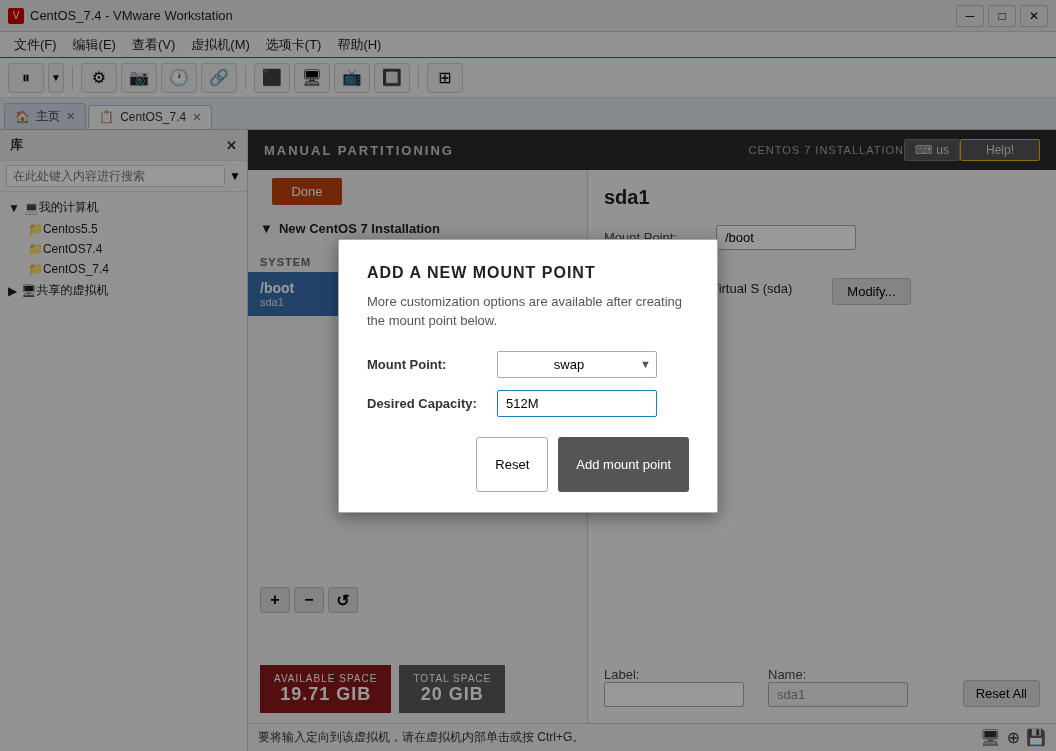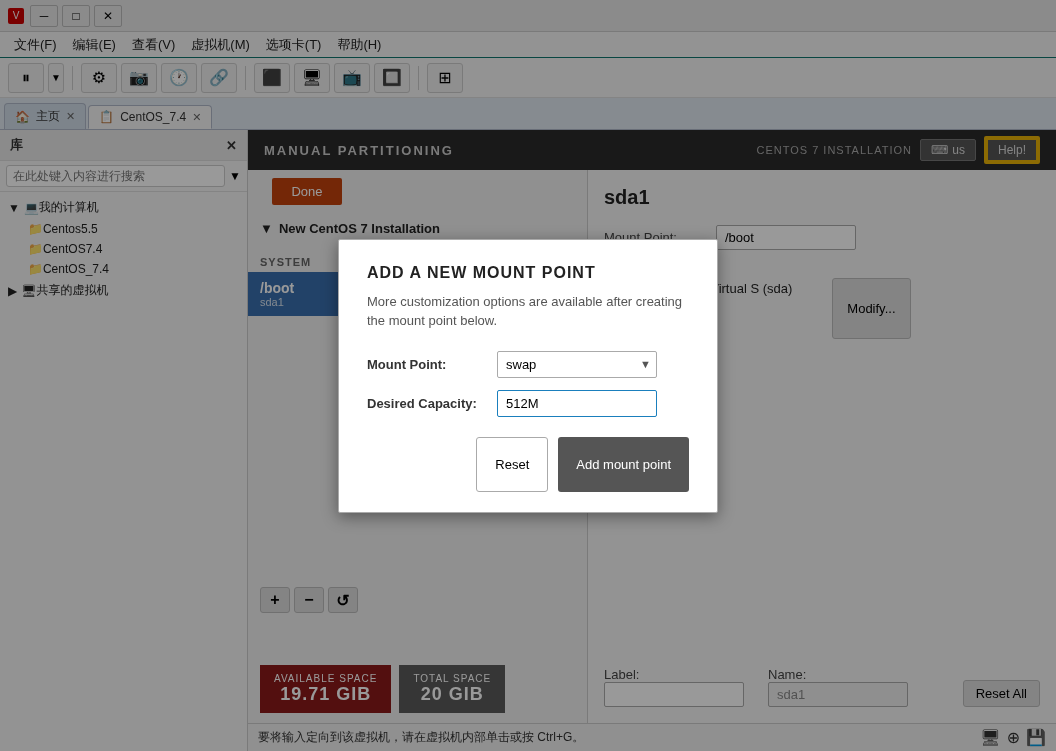--- a/index.html
+++ b/index.html
@@ -159,29 +159,29 @@
     .install-header {
       display: flex; align-items: center; justify-content: space-between;
       background: #2a2a2a;
       padding: 0 16px;
       height: 40px;
     }
     .install-title {
       font-size: 13px; font-weight: 700; letter-spacing: 2px;
       color: #ccc; text-transform: uppercase;
     }
-    .install-right { display: flex; align-items: center; gap: 8px; }
+    .install-right { display: flex; align-items: center; }
     .lang-btn {
       background: #555; border: 1px solid #777; color: #ddd;
       padding: 3px 10px; font-size: 12px; border-radius: 2px; cursor: pointer;
       display: flex; align-items: center; gap: 4px;
     }
     .help-btn {
-      background: #555; border: 4px solid #eab308; color: #ddd;
-      padding: 3px 10px; font-size: 12px; border-radius: 2px; cursor: pointer;
+      background: #555; border: 1px solid #eab308; color: #ddd;
+      padding: 3px 25px; font-size: 12px; border-radius: 2px; cursor: pointer;
     }
 
     
     .partitioning {
       flex: 1;
       display: flex;
       background: #f0f0f0;
     }
     .part-left {
       width: 340px;
@@ -257,21 +257,21 @@
     .form-label { font-size: 13px; color: #444; min-width: 100px; }
     .form-input {
       border: 1px solid #aaa; border-radius: 2px;
       padding: 4px 8px; font-size: 13px;
       background: white; width: 140px;
     }
     .device-label { font-size: 13px; color: #444; margin-bottom: 4px; }
     .device-text { font-size: 13px; color: #222; }
     .modify-btn {
       background: #ddd; border: 1px solid #bbb;
-      padding: 22px 14px; font-size: 13px;
+      padding: 5px 14px; font-size: 13px;
       border-radius: 3px; cursor: pointer;
     }
 
     
     .storage-link {
       color: #1a6fbd; font-size: 12px; text-decoration: underline; cursor: pointer;
     }
     .reset-btn {
       background: #ddd; border: 1px solid #bbb;
       padding: 5px 12px; font-size: 13px;
@@ -319,20 +319,21 @@
     }
     .modal-field { display: flex; align-items: center; margin-bottom: 12px; gap: 10px; }
     .modal-label { font-size: 13px; font-weight: 600; color: #333; min-width: 120px; }
     .modal-input-wrap { position: relative; }
     .modal-select {
       width: 160px; padding: 5px 8px;
       border: 1px solid #aaa; border-radius: 2px;
       font-size: 13px; background: white;
       appearance: none;
       padding-right: 24px;
+      text-align: center;
     }
     .modal-select-arrow {
       position: absolute; right: 6px; top: 50%; transform: translateY(-50%);
       pointer-events: none; font-size: 11px; color: #555;
     }
     .modal-text-input {
       width: 160px; padding: 5px 8px;
       border: 1px solid #1a7fbd; border-radius: 2px;
       font-size: 13px; outline: none;
     }
@@ -362,20 +363,21 @@
       flex: 1; display: flex; flex-direction: column; overflow: hidden;
     }
   </style>
 </head>
 <body>
 
 <div class="app-window">
 
   <div class="title-bar">
     <div class="title-bar-icon">V</div>
+    <span class="title-bar-text">CentOS_7.4 - VMware Workstation</span>
     <div class="title-bar-controls">
       <button class="title-btn">─</button>
       <button class="title-btn">□</button>
       <button class="title-btn close">✕</button>
     </div>
   </div>
 
   <div class="menu-bar">
     <span class="menu-item">文件(F)</span>
     <span class="menu-item">编辑(E)</span>

